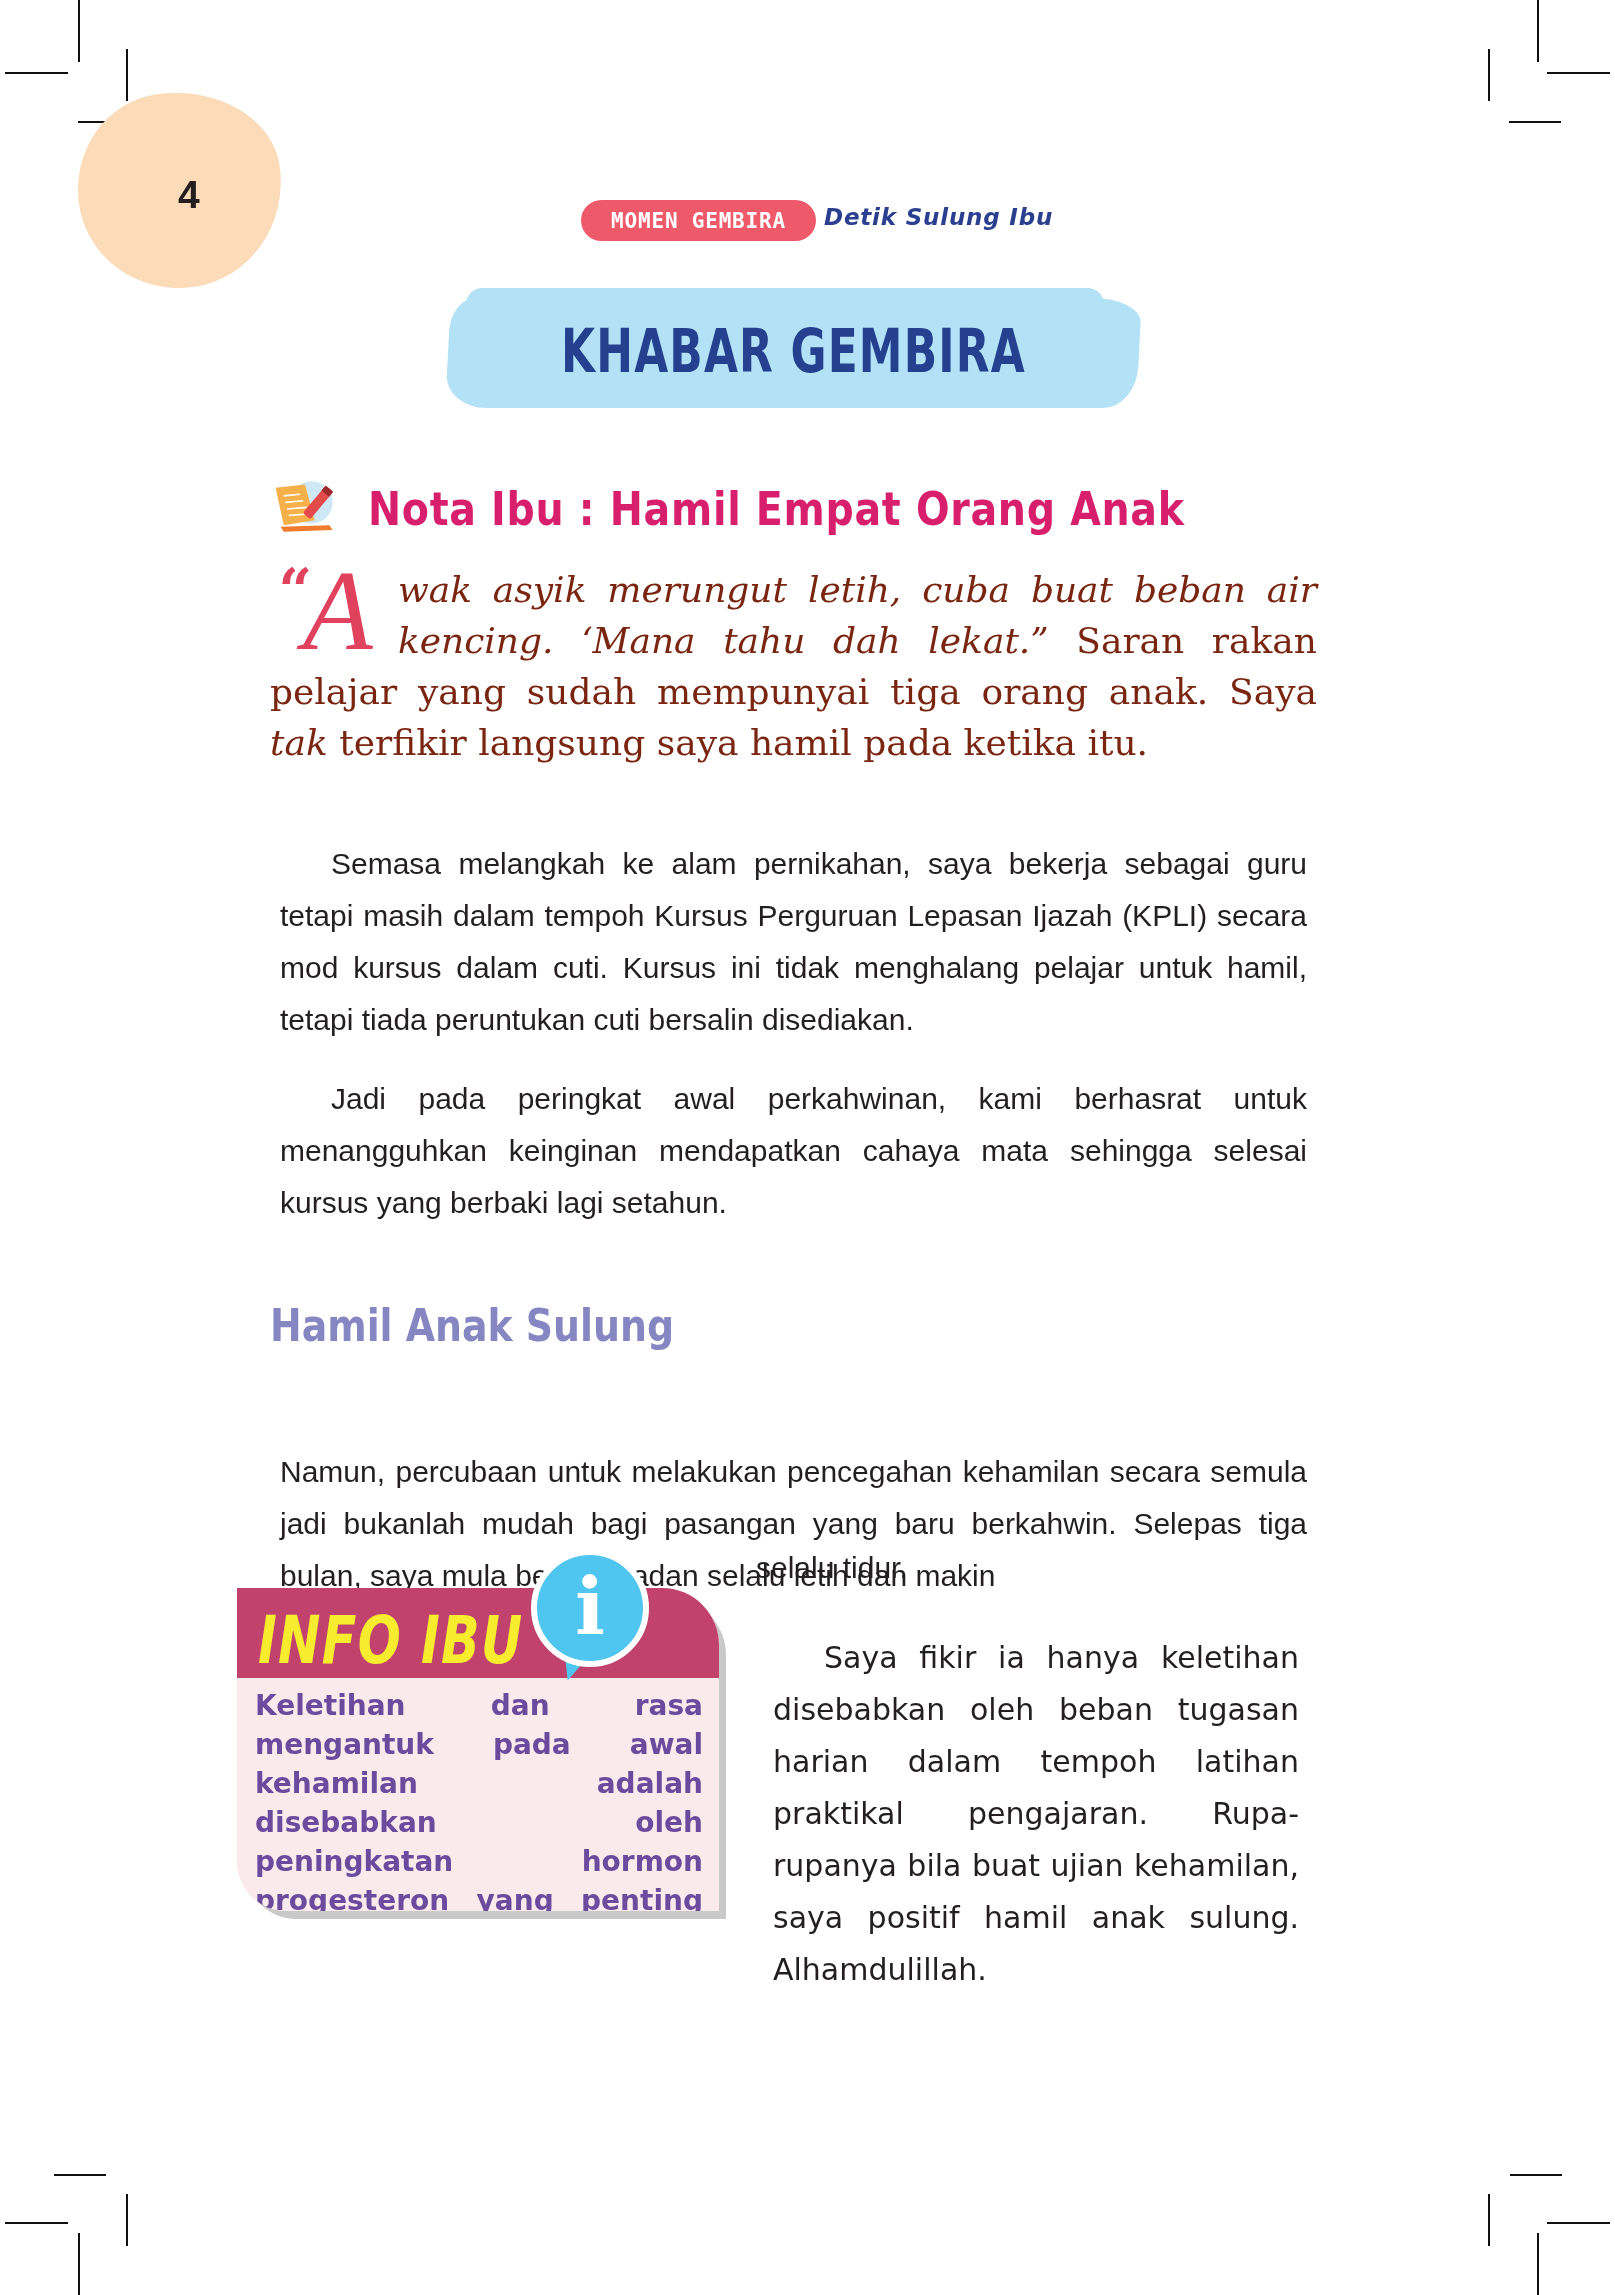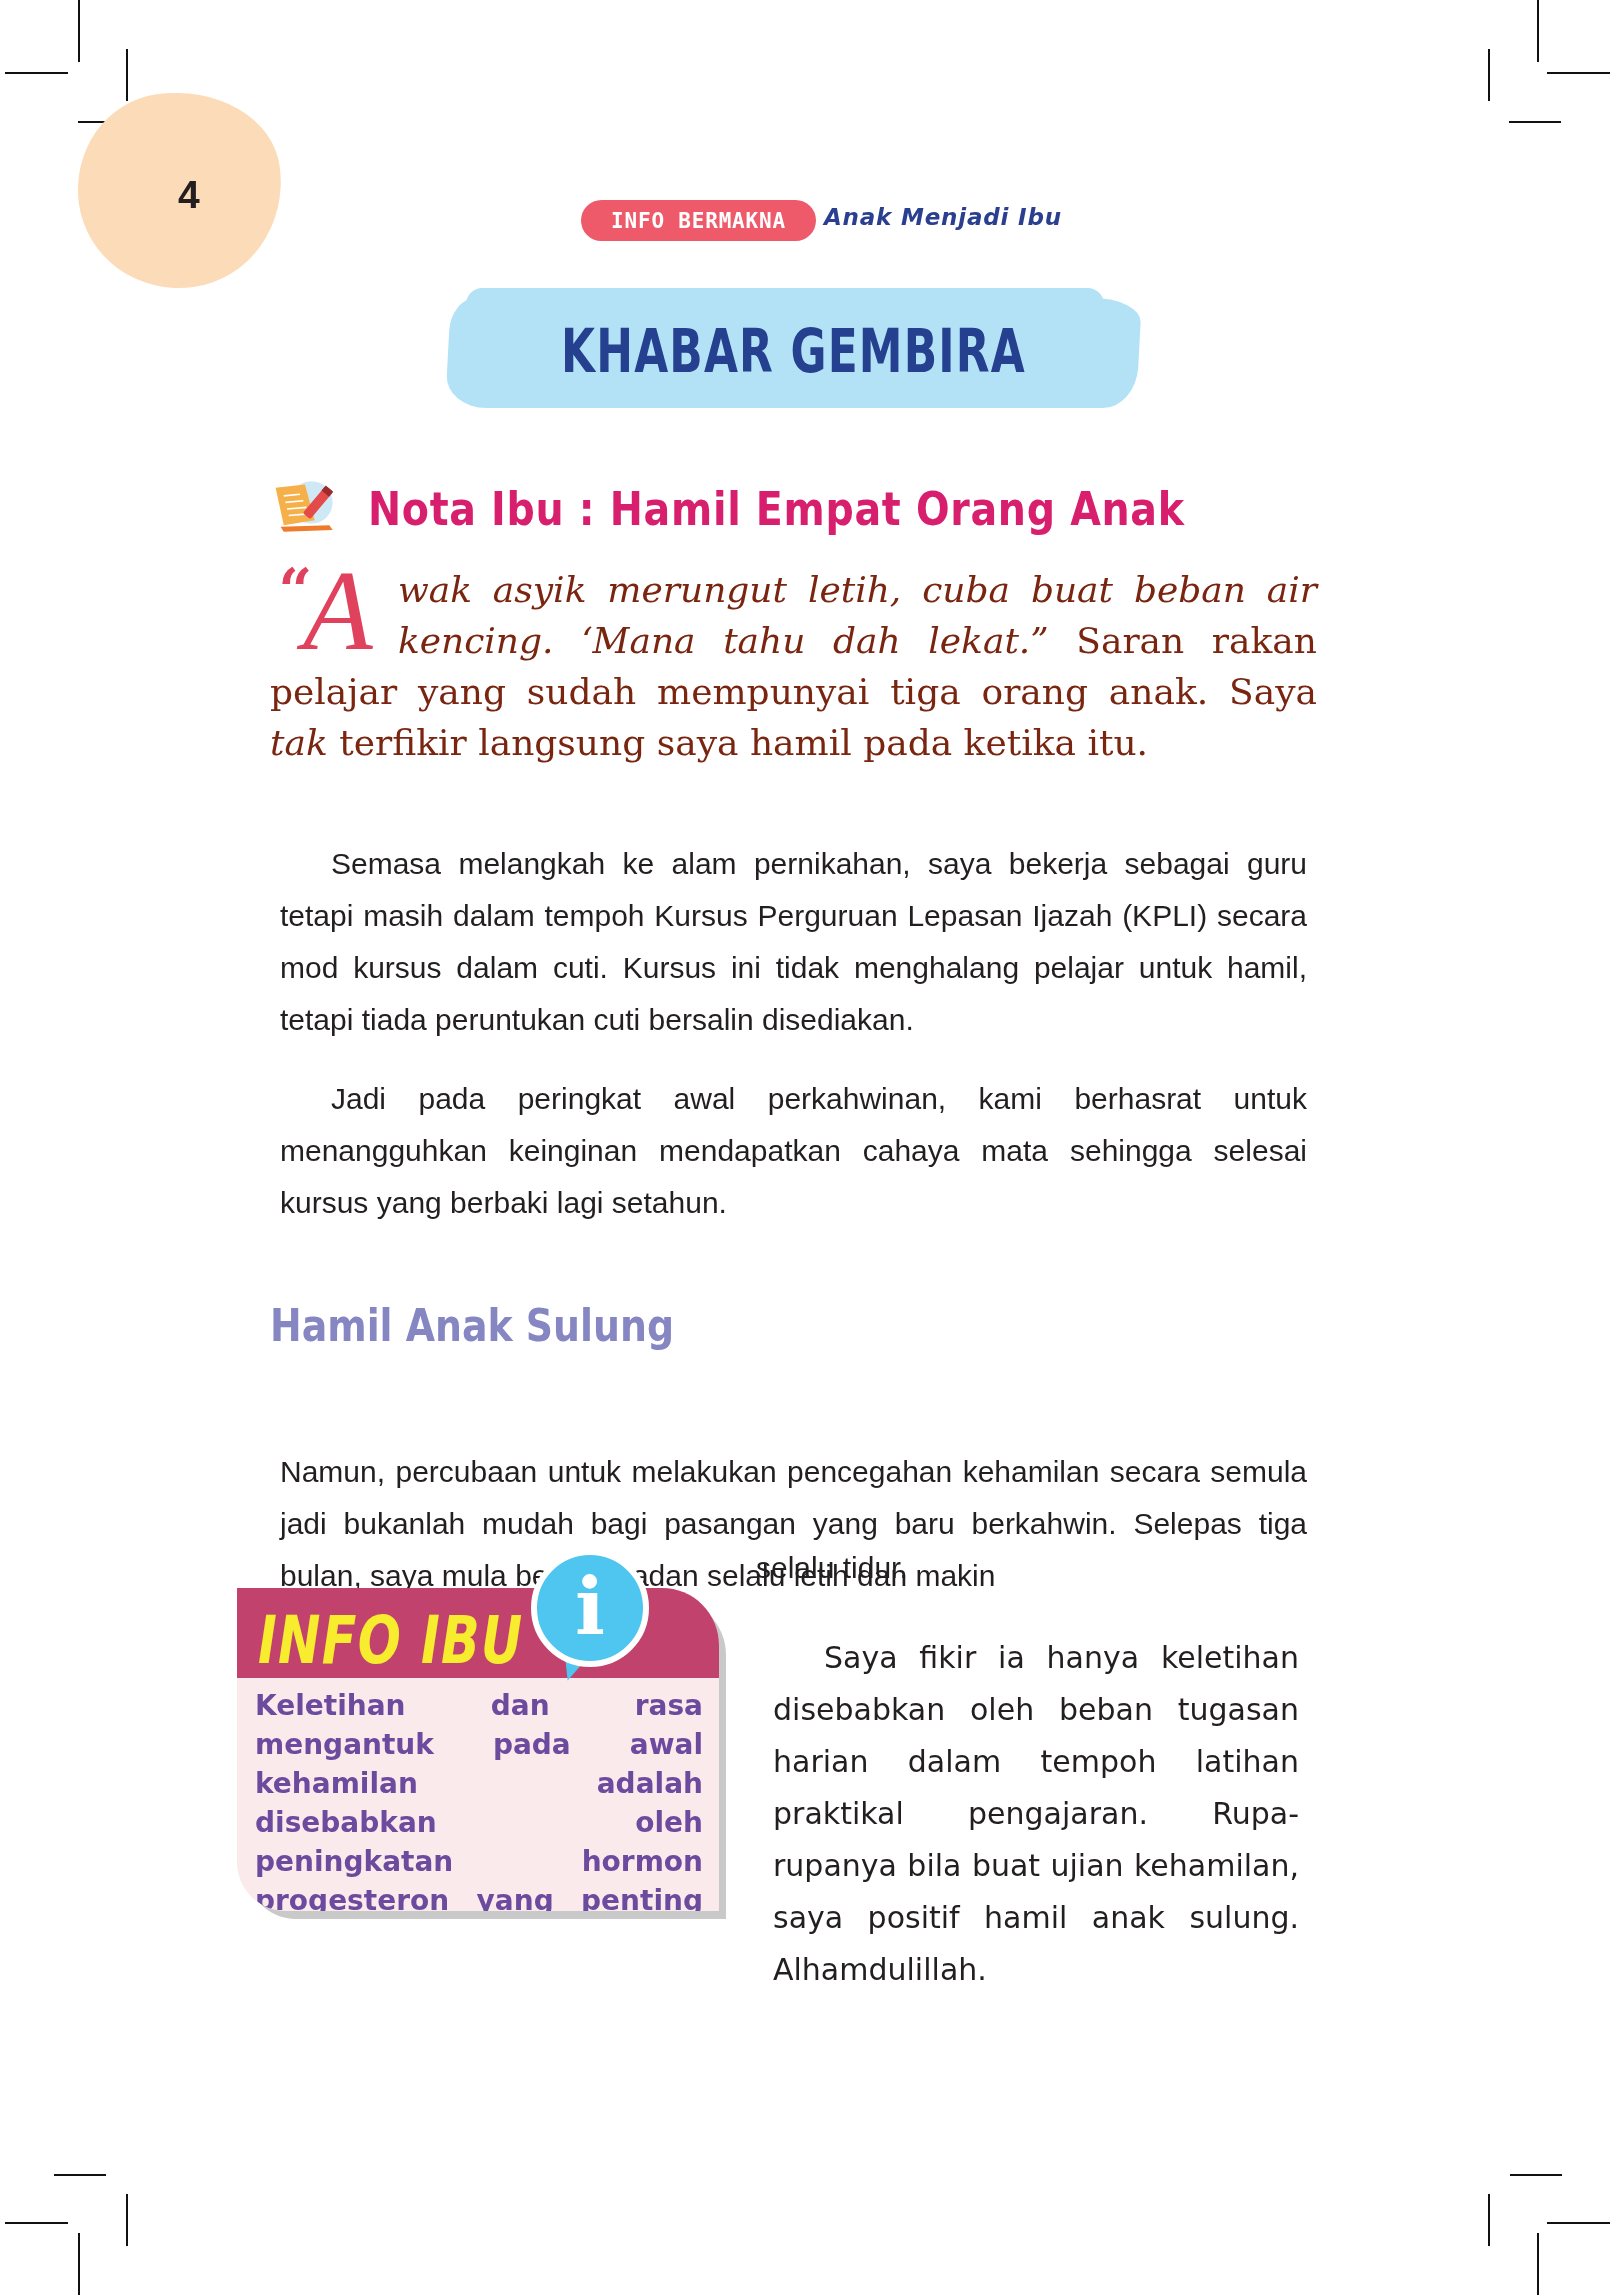--- a/index.html
+++ b/index.html
@@ -60,22 +60,22 @@
 
 <div class="crop" style="left:1510px;top:2174px;width:52px;height:1.6px"></div>
 <div class="crop" style="left:1488px;top:2194px;width:1.6px;height:52px"></div>
 <div class="crop" style="left:1547px;top:2222px;width:63px;height:1.6px"></div>
 <div class="crop" style="left:1537px;top:2233px;width:1.6px;height:63px"></div>
 
 <div class="page-blob"></div>
 <div class="page-blob-clip"></div>
 <div class="page-num">4</div>
 
-<div class="pill">INFO BERMAKNA</div>
-<div class="pill-sub">Anak Menjadi Ibu</div>
+<div class="pill">MOMEN GEMBIRA</div>
+<div class="pill-sub">Detik Sulung Ibu</div>
 
 <div class="banner2"></div>
 <div class="banner"></div>
 <div class="banner-title">KHABAR GEMBIRA</div>
 
 <div class="nota-icon">
   <svg width="74" height="57" viewBox="0 0 90 70">
     <circle cx="48" cy="30" r="26" fill="#cfe8f6"></circle>
     <path d="M4 12 L40 8 L52 52 L14 58 Z" fill="#f6b04a"></path>
     <path d="M10 60 L70 58 L74 64 L14 66 Z" fill="#ef7b2d"></path>

